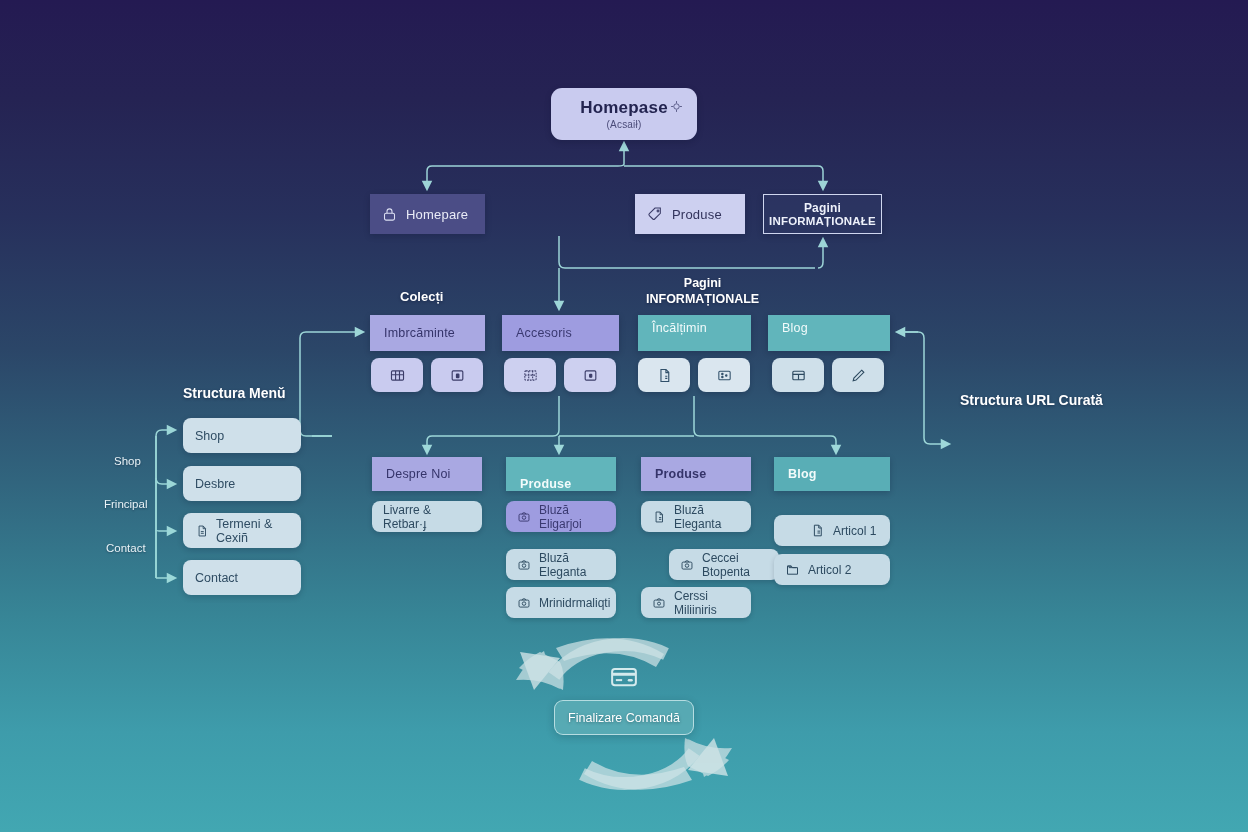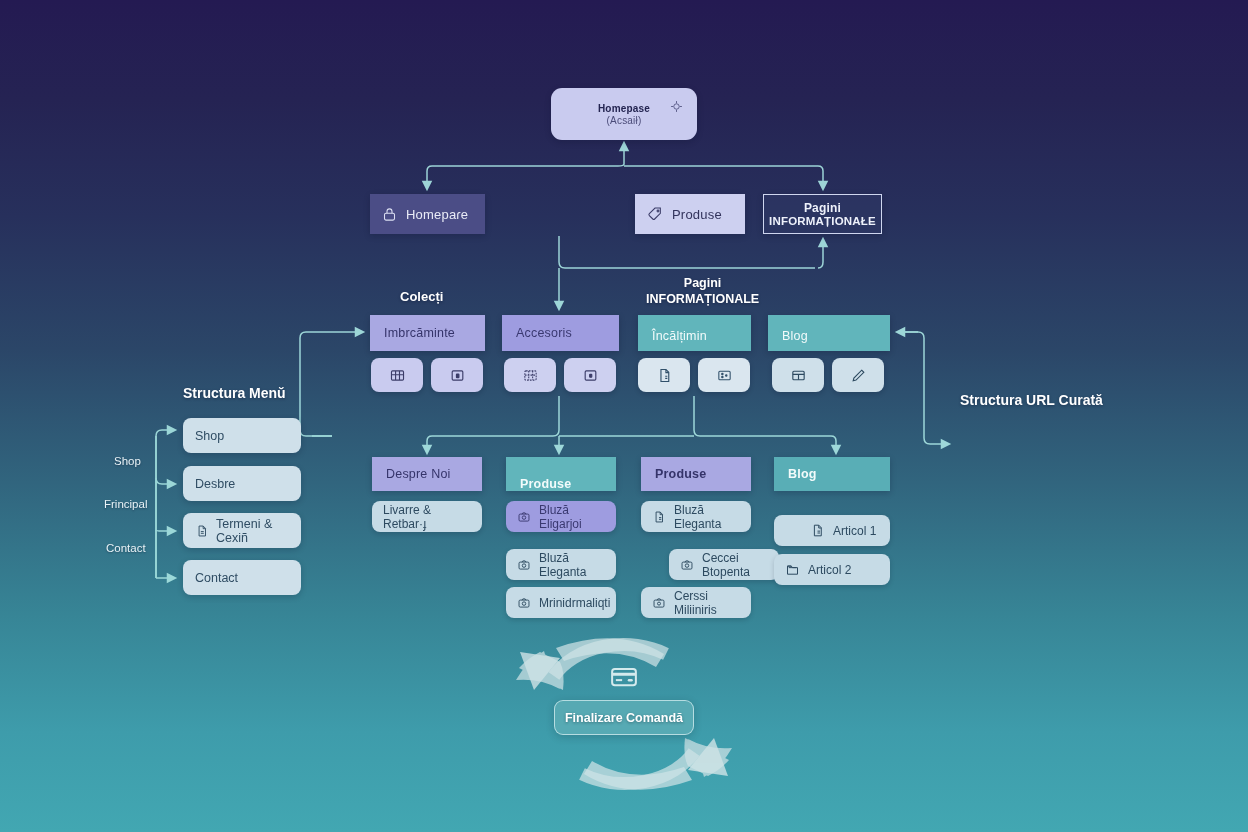--- a/index.html
+++ b/index.html
@@ -50,21 +50,21 @@
   .p-outline { background: rgba(48,56,102,.55); color: #eef1fb; border: 1.6px solid #cfd6ef; }
 
   
   #home {
     left: 551px; top: 88px; width: 146px; height: 52px;
     background: #c9cbef;
     border-radius: 11px;
     flex-direction: column; justify-content: center; align-items: center;
     color: #2a2b54;
   }
-  #home .t1 { font-size: 10px; font-weight: bold; color: #232450; }
+  #home .t1 { font-size: 17px; font-weight: bold; color: #232450; }
   #home .t2 { font-size: 10px; color: #4a4b78; margin-top: 1px; }
   #home .pin { position: absolute; right: 14px; top: 12px; opacity: .8; }
 
   
   .r2 { top: 194px; height: 40px; padding: 0 12px; gap: 9px; }
   #r2a { left: 370px; width: 115px; }
   #r2b { left: 501px; width: 117px; }
   #r2c { left: 635px; width: 110px; }
   #r2d { left: 763px; width: 119px; flex-direction: column; justify-content: center; align-items: center; gap: 0; padding: 0; }
   #r2d .l1 { font-size: 12px; font-weight: bold; }
@@ -75,21 +75,21 @@
     position: absolute; color: #ffffff; font-weight: bold; font-size: 13px;
     text-shadow: 0 1px 3px rgba(12,20,48,.45);
     white-space: nowrap;
   }
   #cap-colectii { left: 400px; top: 289px; }
   #cap-info { left: 646px; top: 276px; text-align: center; line-height: 1.25; font-size: 12.5px; }
   #cap-menu { left: 183px; top: 385px; font-size: 14px; }
   #cap-url  { left: 960px; top: 392px; font-size: 14px; }
 
   
-  .r3 { top: 315px; height: 36px; padding: 8px 14px; font-size: 12.5px; }
+  .r3 { top: 315px; height: 36px; padding: 16px 14px; font-size: 12.5px; }
   #r3a { left: 370px; width: 115px; }
   #r3b { left: 502px; width: 117px; }
   #r3c { left: 638px; width: 113px; }
   #r3d { left: 768px; width: 122px; }
 
   
   .chip {
     position: absolute; top: 358px; height: 34px; width: 52px;
     border-radius: 8px; display: flex; align-items: center; justify-content: center;
     box-shadow: 0 2px 5px rgba(10,14,40,.2);
@@ -156,21 +156,21 @@
     box-shadow: 0 2px 6px rgba(10,14,40,.2);
   }
   #urlcard .urls { display: flex; flex-direction: column; line-height: 1.32; font-size: 10.5px; }
 
   
   #checkout {
     position: absolute; left: 554px; top: 700px; width: 140px; height: 35px;
     border-radius: 9px; background: rgba(96,175,183,.75);
     border: 1.3px solid rgba(214,238,240,.75);
     display: flex; align-items: center; justify-content: center;
-    color: #ffffff; font-size: 12.5px; font-weight: bold;
+    color: #ffffff; font-size: 12.5px; font-weight: normal;
     text-shadow: 0 1px 3px rgba(12,30,40,.4);
     box-shadow: 0 2px 8px rgba(10,30,40,.2);
   }
   #cardicon { position: absolute; left: 609px; top: 662px; opacity: .92; }
 
   .ico { display: inline-flex; align-items: center; justify-content: center; flex: 0 0 auto; }
 </style>
 </head>
 <body>
 

